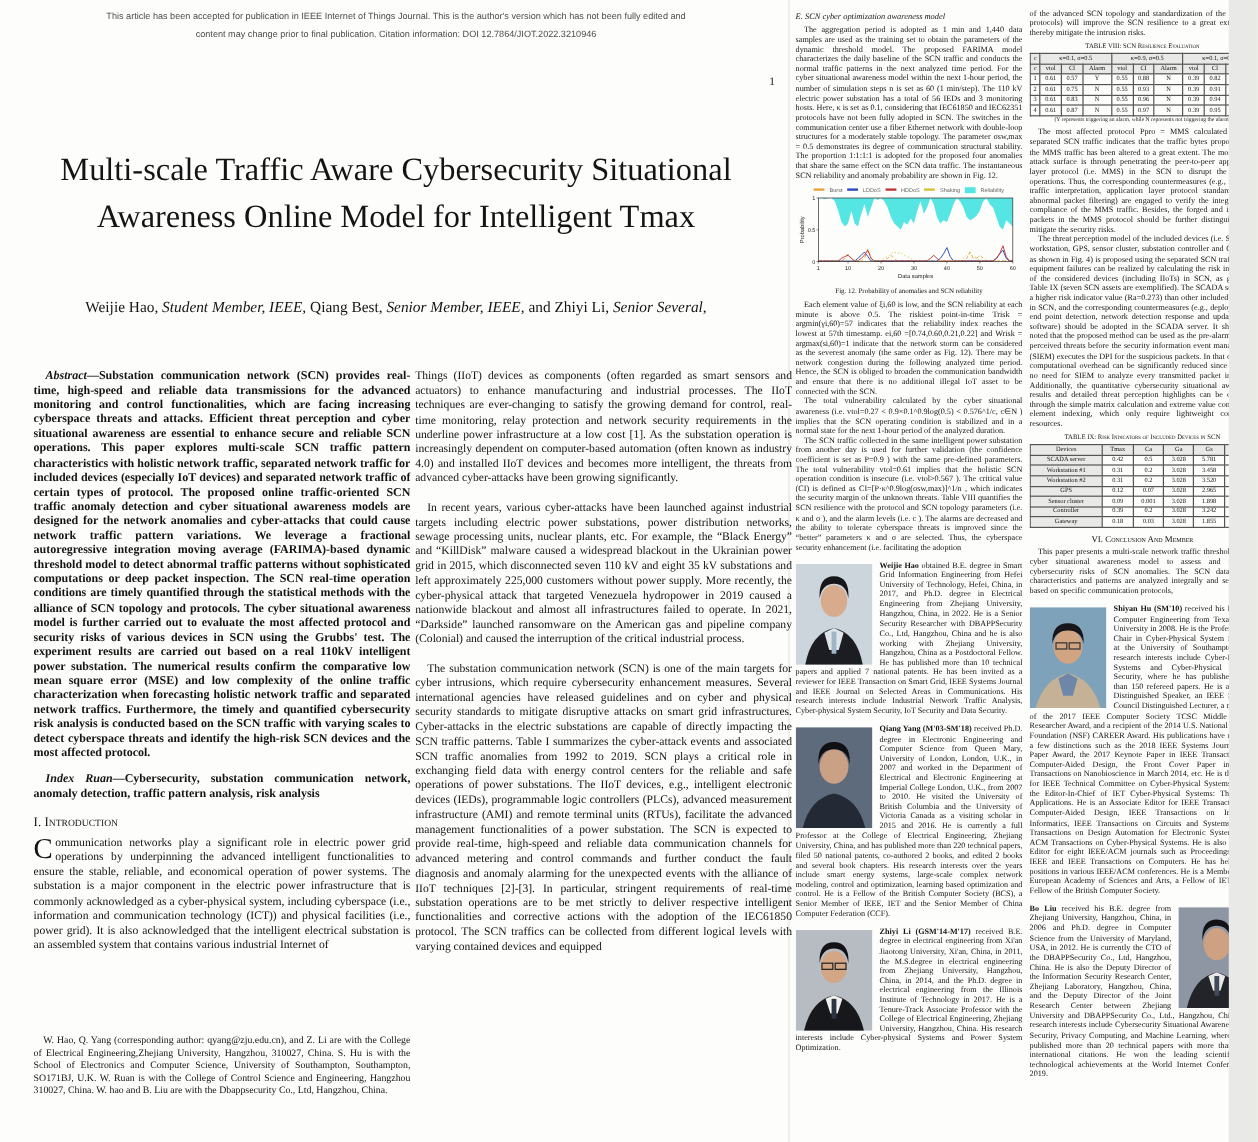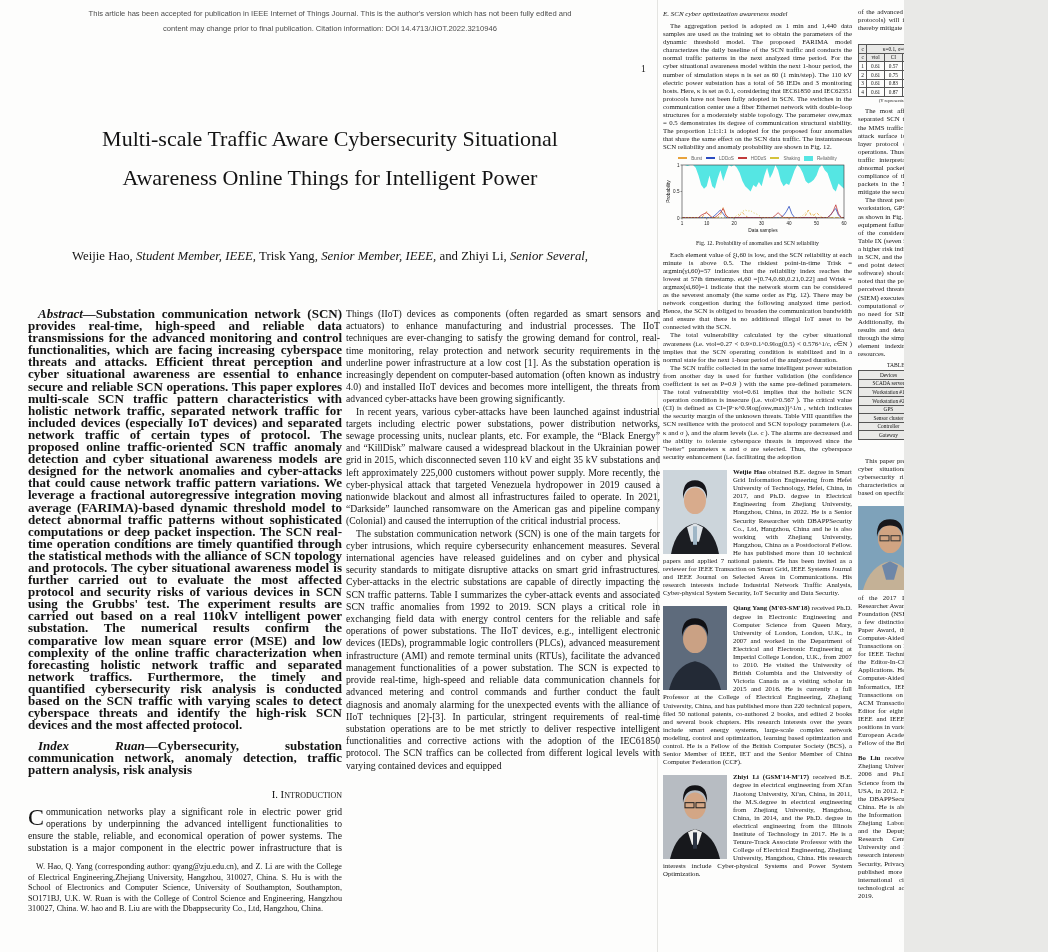--- a/index.html
+++ b/index.html
@@ -1,39 +1,39 @@
 <!DOCTYPE html>
 <html><head>
 <meta charset="utf-8">
 <style>
   html,body{margin:0;padding:0;background:#e9e9e7;}
-  .canvas{position:relative;width:904px;height:952px;background:#fdfdfc;overflow:hidden;
+  .canvas{position:relative;width:1024px;height:952px;background:#fdfdfc;overflow:hidden;
           font-family:"Liberation Serif",serif;color:#141414;}
   .divider{position:absolute;left:657px;top:0;width:1px;height:100%;background:#e4e4e1;}
 
   
   .pub-header{position:absolute;top:6px;left:40px;width:580px;text-align:center;
               font-family:"Liberation Sans",sans-serif;font-size:7.6px;line-height:15px;color:#4c4c4c;}
   .page-num{position:absolute;left:641px;top:64px;font-size:9.5px;}
   .title{position:absolute;top:104px;left:22px;width:616px;text-align:center;
-         font-size:22px;line-height:39px;font-weight:400;}
+         font-size:27px;line-height:39px;font-weight:400;}
   .title span{display:block;}
   .authors{position:absolute;top:248px;left:22px;width:616px;text-align:center;
            font-size:12.8px;line-height:17.5px;}
   .it{font-style:italic;}
   .col{position:absolute;top:308px;width:314px;}
   .col-a{left:28px;height:548px;overflow:hidden;}
   .col-b{left:346px;height:644px;overflow:hidden;}
-  .abstract,.indexterms{font-weight:bold;font-size:13px;line-height:12.1px;text-align:justify;margin:0;}
+  .abstract,.indexterms{font-weight:bold;font-size:10px;line-height:12.1px;text-align:justify;margin:0;}
   .abstract .lead,.indexterms .lead{font-style:italic;}
   .abstract{text-indent:10px;}
   .indexterms{margin-top:9px;text-indent:10px;}
-  .sec-head{text-align:right;font-variant:small-caps;font-weight:400;font-size:10.8px;margin:11px 0 6px;}
+  .sec-head{text-align:left;font-variant:small-caps;font-weight:400;font-size:10.8px;margin:11px 0 6px;}
   .body-text{font-size:9.7px;line-height:12.2px;text-align:justify;margin:0;}
-  .indent{text-indent:10px;}
+  .indent{text-indent:10px;margin-top:12px;}
   .dropcap{float:left;font-size:24px;line-height:21px;padding:1px 2px 0 0;}
   .footnote{position:absolute;left:28px;top:862px;width:314px;font-size:8.2px;line-height:10.6px;
             text-align:justify;text-indent:8px;margin:0;}
 
   
   .col-c{position:absolute;left:663px;top:10px;width:189px;height:936px;overflow:hidden;}
   .col-d{position:absolute;left:858px;top:8px;width:188px;height:938px;overflow:hidden;}
   .tiny{font-size:6.8px;line-height:8.1px;text-align:justify;margin:0;}
   .tindent{text-indent:7px;}
   .sub-head-italic{font-style:italic;font-size:7px;font-weight:400;margin:0 0 4px;}
@@ -73,31 +73,31 @@
   .p5 .bg{fill:#8d96a2}.p5 .hair{fill:#121216}.p5 .face{fill:#cfa183}.p5 .body{fill:#22242a}.p5 .shirt{fill:#e8e8e6}.p5 .tie{fill:#40485a}
 </style>
 </head>
 <body>
 
 <div class="canvas">
   <div class="divider"></div>
 
   <div class="pub-header">
     <div>This article has been accepted for publication in IEEE Internet of Things Journal. This is the author's version which has not been fully edited and</div>
-    <div>content may change prior to final publication. Citation information: DOI 14.4713/JIOT.2022.3210946</div>
+    <div>content may change prior to final publication. Citation information: DOI 12.7864/JIOT.2022.3210946</div>
   </div>
   <div class="page-num">1</div>
 
   <h1 class="title">
     <span>Multi-scale Traffic Aware Cybersecurity Situational</span>
-    <span>Awareness Online Things for Intelligent Power</span>
+    <span>Awareness Online Model for Intelligent Tmax</span>
   </h1>
 
   <div class="authors">
-    <div><span>Weijie Hao, </span><span class="it">Student Member, IEEE,</span><span> Trisk Yang, </span><span class="it">Senior Member, IEEE,</span><span> and Zhiyi Li, </span><span class="it">Senior Several,</span></div>
+    <div><span>Weijie Hao, </span><span class="it">Student Member, IEEE,</span><span> Qiang Best, </span><span class="it">Senior Member, IEEE,</span><span> and Zhiyi Li, </span><span class="it">Senior Several,</span></div>
   </div>
 
   <div class="col col-a">
     <p class="abstract"><span class="lead">Abstract—</span><span>Substation communication network (SCN) provides real-time, high-speed and reliable data transmissions for the advanced monitoring and control functionalities, which are facing increasing cyberspace threats and attacks. Efficient threat perception and cyber situational awareness are essential to enhance secure and reliable SCN operations. This paper explores multi-scale SCN traffic pattern characteristics with holistic network traffic, separated network traffic for included devices (especially IoT devices) and separated network traffic of certain types of protocol. The proposed online traffic-oriented SCN traffic anomaly detection and cyber situational awareness models are designed for the network anomalies and cyber-attacks that could cause network traffic pattern variations. We leverage a fractional autoregressive integration moving average (FARIMA)-based dynamic threshold model to detect abnormal traffic patterns without sophisticated computations or deep packet inspection. The SCN real-time operation conditions are timely quantified through the statistical methods with the alliance of SCN topology and protocols. The cyber situational awareness model is further carried out to evaluate the most affected protocol and security risks of various devices in SCN using the Grubbs' test. The experiment results are carried out based on a real 110kV intelligent power substation. The numerical results confirm the comparative low mean square error (MSE) and low complexity of the online traffic characterization when forecasting holistic network traffic and separated network traffics. Furthermore, the timely and quantified cybersecurity risk analysis is conducted based on the SCN traffic with varying scales to detect cyberspace threats and identify the high-risk SCN devices and the most affected protocol.</span></p>
     <p class="indexterms"><span class="lead">Index Ruan—</span><span>Cybersecurity, substation communication network, anomaly detection, traffic pattern analysis, risk analysis</span></p>
     <h2 class="sec-head">I. Introduction</h2>
     <p class="body-text"><span class="dropcap">C</span><span>ommunication networks play a significant role in electric power grid operations by underpinning the advanced intelligent functionalities to ensure the stable, reliable, and economical operation of power systems. The substation is a major component in the electric power infrastructure that is commonly acknowledged as a cyber-physical system, including cyberspace (i.e., information and communication technology (ICT)) and physical facilities (i.e., power grid). It is also acknowledged that the intelligent electrical substation is an assembled system that contains various industrial Internet of</span></p>
   </div>
   <p class="footnote">W. Hao, Q. Yang (corresponding author: qyang@zju.edu.cn), and Z. Li are with the College of Electrical Engineering,Zhejiang University, Hangzhou, 310027, China. S. Hu is with the School of Electronics and Computer Science, University of Southampton, Southampton, SO171BJ, U.K. W. Ruan is with the College of Control Science and Engineering, Hangzhou 310027, China. W. hao and B. Liu are with the Dbappsecurity Co., Ltd, Hangzhou, China.</p>
 

